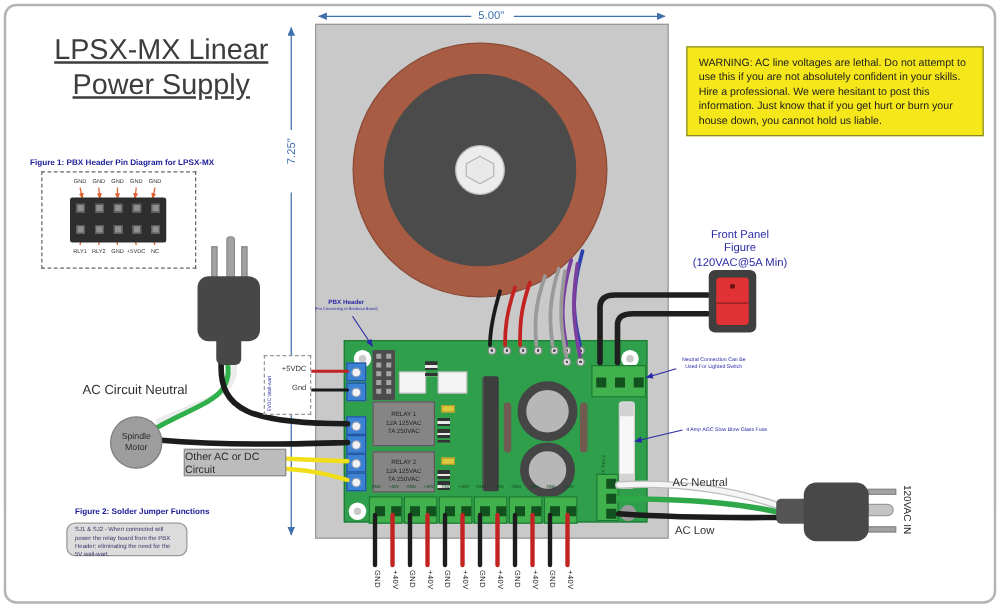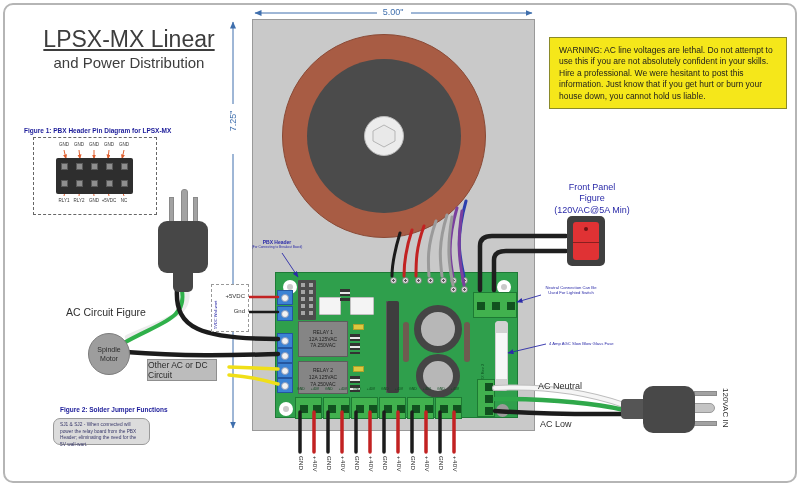--- a/index.html
+++ b/index.html
@@ -44,21 +44,21 @@
   .overlay{position:absolute;left:0;top:0;pointer-events:none;}
 </style>
 </head>
 <body>
 
 <div class="canvas">
   <div class="frame"></div>
 
   <div class="title">
     <div class="big">LPSX-MX Linear</div>
-    <div class="small">and Power Distribution</div>
+    <div class="big">Power Supply</div>
   </div>
 
   <div class="warning">WARNING: AC line voltages are lethal. Do not attempt to use this if you are not absolutely confident in your skills. Hire a professional. We were hesitant to post this information. Just know that if you get hurt or burn your house down, you cannot hold us liable.</div>
 
   <div class="board"></div>
 
   <div class="circ" style="left:282px;top:34px;width:204px;height:204px;background:#a85c44;border:1px solid #8a4a36;box-sizing:border-box;"></div>
   <div class="circ" style="left:307px;top:59px;width:154px;height:154px;background:#4b4b4b;"></div>
   <div class="circ" style="left:364px;top:116px;width:40px;height:40px;background:#ececec;border:1px solid #bbb;box-sizing:border-box;display:flex;align-items:center;justify-content:center;">
     <svg width="26" height="24">
@@ -341,27 +341,27 @@
   </div>
 
   <div>
     <div class="prong" style="left:169px;top:197px;width:5px;height:26px;"></div>
     <div class="prong" style="left:181px;top:189px;width:7px;height:34px;border-radius:3px 3px 0 0;"></div>
     <div class="prong" style="left:193px;top:197px;width:5px;height:26px;"></div>
     <div class="abs" style="left:158px;top:221px;width:50px;height:52px;background:#474747;border-radius:9px;"></div>
     <div class="abs" style="left:173px;top:271px;width:20px;height:21px;background:#474747;border-radius:0 0 5px 5px;"></div>
   </div>
 
-  <div class="abs" style="left:66px;top:306px;font-size:10.5px;color:#2f2f2f;">AC Circuit Figure</div>
+  <div class="abs" style="left:66px;top:306px;font-size:10.5px;color:#2f2f2f;">AC Circuit Neutral</div>
   <div class="circ" style="left:88px;top:333px;width:42px;height:42px;background:#9d9d9d;border:1px solid #7c7c7c;box-sizing:border-box;display:flex;flex-direction:column;align-items:center;justify-content:center;font-size:7px;line-height:1.3;color:#2b2b2b;">
     <span>Spindle</span>
     <span>Motor</span>
   </div>
 
-  <div class="abs" style="left:147px;top:359px;width:70px;height:22px;background:#bcbcbc;border:1px solid #8f8f8f;box-sizing:border-box;display:flex;align-items:center;justify-content:center;font-size:8.5px;color:#2b2b2b;">Other AC or DC Circuit</div>
+  <div class="abs" style="left:147px;top:359px;width:82px;height:22px;background:#bcbcbc;border:1px solid #8f8f8f;box-sizing:border-box;display:flex;align-items:center;justify-content:center;font-size:8.5px;color:#2b2b2b;">Other AC or DC Circuit</div>
 
   <div class="ann" style="left:540px;top:182px;width:104px;text-align:center;font-size:9px;line-height:1.25;">
     <div>Front Panel</div>
     <div>Figure</div>
     <div>(120VAC@5A Min)</div>
   </div>
   <div class="abs" style="left:567px;top:216px;width:38px;height:50px;background:#3f3f3f;border-radius:5px;">
     <div class="abs" style="left:6px;top:6px;width:26px;height:38px;background:#e03234;border-radius:3px;">
       <div class="abs" style="left:0;top:20px;width:26px;height:1px;background:#8a1f1f;"></div>
       <div class="circ" style="left:11px;top:5px;width:4px;height:4px;background:#6e1314;"></div>

